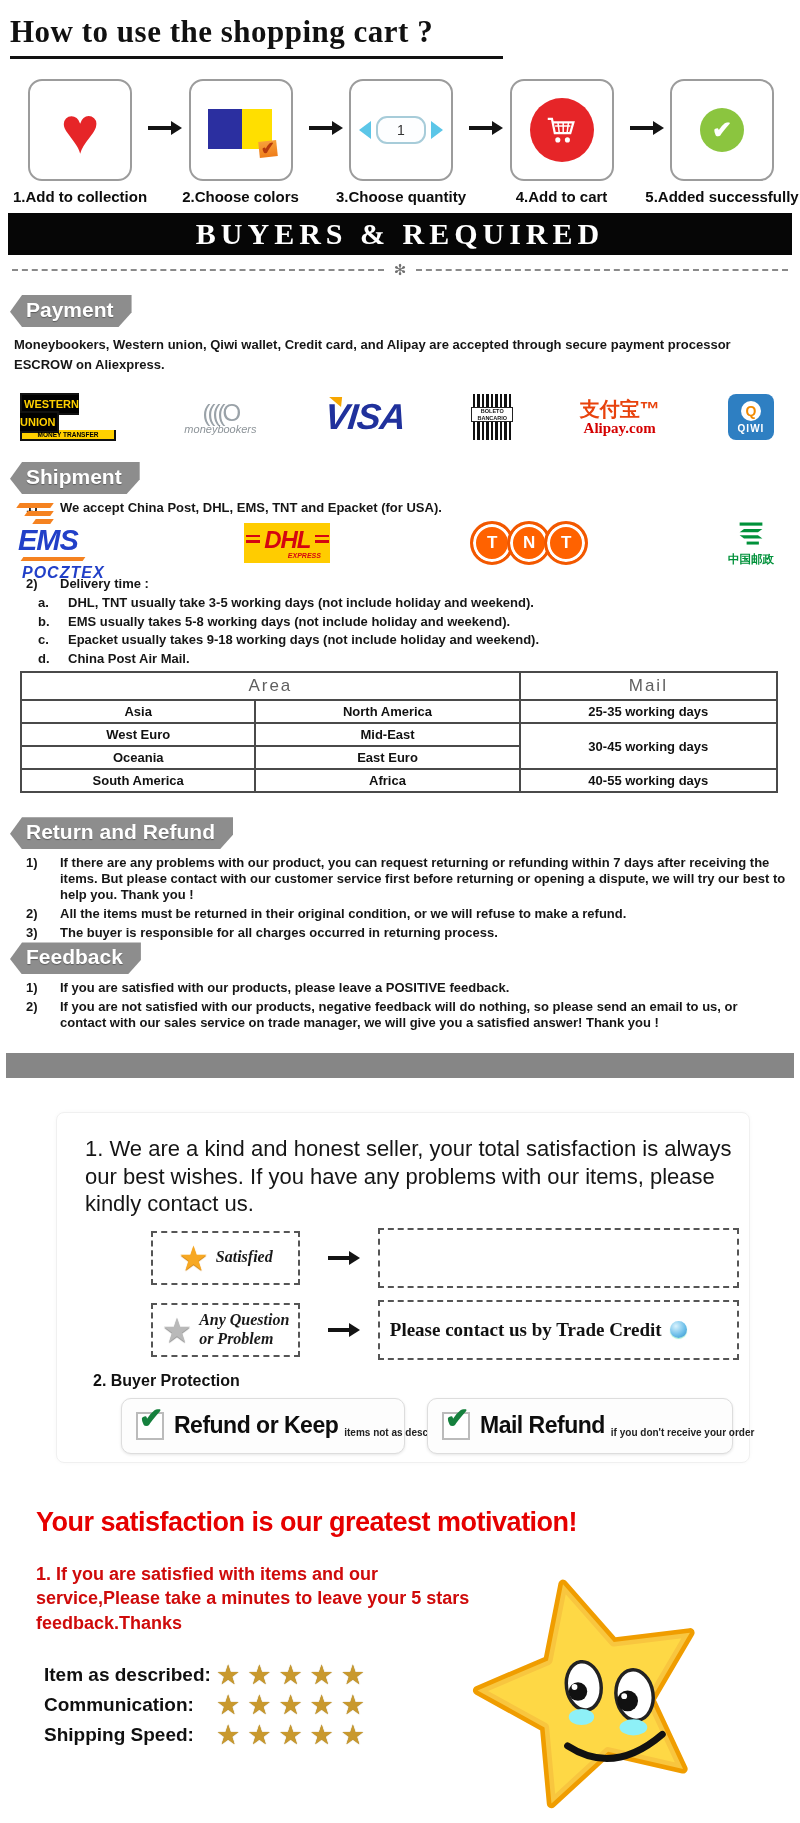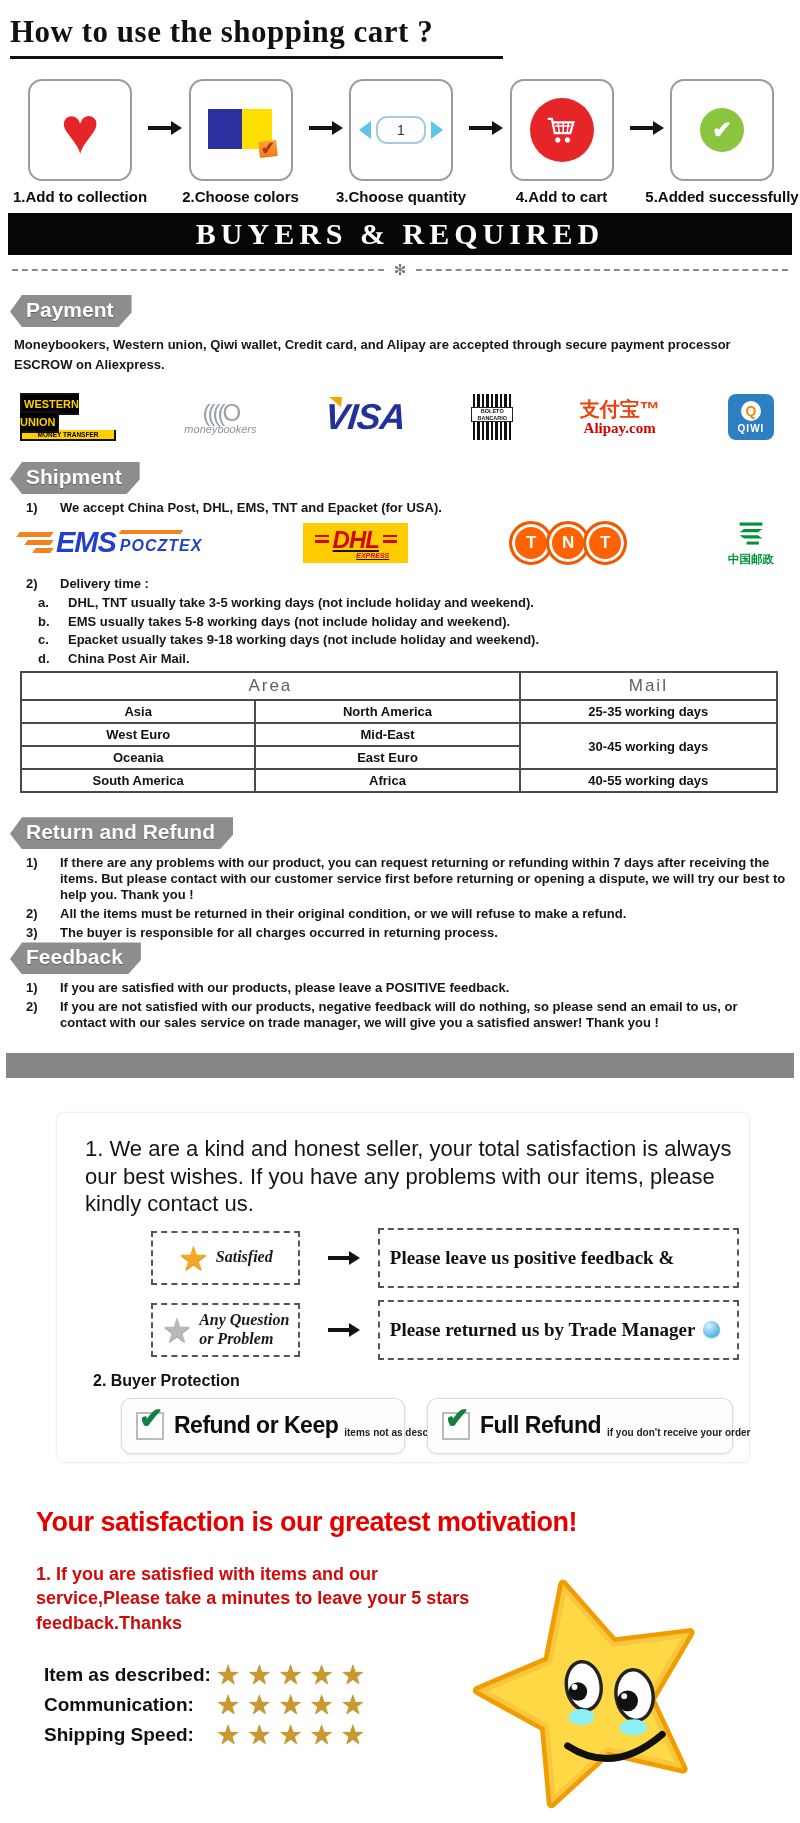--- a/index.html
+++ b/index.html
@@ -83,29 +83,29 @@
   .alipay-cn{display:block;color:#e8420c;font-size:20px;font-weight:800;line-height:1.1;}
   .alipay-en{display:block;color:#d40000;font-family:"Liberation Serif",serif;font-weight:700;font-size:15px;}
   .qiwi{width:46px;height:46px;background:#2e7fc2;border-radius:8px;display:flex;flex-direction:column;
     align-items:center;justify-content:center;}
   .qiwi-circle{width:20px;height:20px;border-radius:50%;background:#fff;color:#f28a00;font-weight:800;font-size:14px;
     display:flex;align-items:center;justify-content:center;}
   .qiwi-label{color:#fff;font-size:10px;font-weight:800;letter-spacing:1px;margin-top:2px;}
 
   
   .ship-logos{display:flex;align-items:center;justify-content:space-between;margin:4px 26px 0 18px;height:46px;}
-  .ems{display:flex;align-items:center;}
+  .ems{display:flex;align-items:flex-start;flex-direction:column;}
   .ems-chev{display:flex;flex-direction:column;align-items:flex-end;gap:3px;margin-right:4px;}
   .ems-bar{height:5px;background:#f58220;transform:skewX(-35deg);}
   .ems-b1{width:34px;} .ems-b2{width:26px;} .ems-b3{width:18px;}
   .ems-main{color:#2240c8;font-style:italic;font-weight:900;font-size:29px;letter-spacing:-1px;}
   .ems-right{display:flex;flex-direction:column;margin-left:4px;}
   .ems-rbar{width:62px;height:4px;background:#f58220;margin-bottom:3px;transform:skewX(-35deg);}
   .ems-sub{color:#2240c8;font-style:italic;font-weight:800;font-size:16px;letter-spacing:1px;}
-  .dhl{width:105px;height:40px;background:#ffcc00;display:flex;flex-direction:column;align-items:center;justify-content:center;text-decoration:underline;}
+  .dhl{width:86px;height:40px;background:#ffcc00;display:flex;flex-direction:column;align-items:center;justify-content:center;}
   .dhl-row{display:flex;align-items:center;gap:4px;}
   .dhl-dash{width:14px;height:11px;background:repeating-linear-gradient(180deg,#d40511 0 2.5px,#ffcc00 2.5px 5.5px);}
   .dhl-main{color:#d40511;font-style:italic;font-weight:900;font-size:24px;letter-spacing:-1px;}
   .dhl-sub{color:#d40511;font-style:italic;font-weight:800;font-size:7px;margin-top:-2px;margin-left:34px;}
   .tnt{display:flex;}
   .tnt-c{width:38px;height:38px;border-radius:50%;background:#ff6200;border:3px solid #f25800;
     box-shadow:inset 0 0 0 3px #fff;color:#fff;display:flex;align-items:center;justify-content:center;
     font-weight:800;font-size:17px;}
   .tnt-c + .tnt-c{margin-left:-7px;}
   .cnpost{text-align:center;}
@@ -403,55 +403,54 @@
 <div class="sat-card">
   <div class="sat-intro">1. We are a kind and honest seller, your total satisfaction is always our best wishes. If you have any problems with our items, please kindly contact us.</div>
 
   <div class="sat-row">
     <span class="dash-left">
       <span class="face-star star-happy">★</span>
       <span class="script-text">Satisfied</span>
     </span>
     <span class="harrow sat-arrow"></span>
     <span class="dash-right">
-      <span>Please leave us positive feedback &amp;</span>
     </span>
   </div>
 
   <div class="sat-row sat-row2">
     <span class="dash-left">
       <span class="face-star star-sad">★</span>
       <span class="script-text">
         <span>Any Question</span><br>
         <span>or Problem</span>
       </span>
     </span>
     <span class="harrow sat-arrow"></span>
     <span class="dash-right">
       <span class="tm-line">
-        <span>Please returned us by Trade Manager</span>
+        <span>Please contact us by Trade Credit</span>
         <span class="tm-icon"></span>
       </span>
     </span>
   </div>
 
   <div class="bp-label">2. Buyer Protection</div>
   <div class="prot-row">
     <span class="prot-box prot-1">
       <span class="cbox">
           <span class="chk">✔</span>
         </span>
       <span class="prot-title">Refund or Keep</span>
       <span class="prot-sub">items not as described</span>
     </span>
     <span class="prot-box prot-2">
       <span class="cbox">
           <span class="chk">✔</span>
         </span>
-      <span class="prot-title">Full Refund</span>
+      <span class="prot-title">Mail Refund</span>
       <span class="prot-sub">if you don't receive your order</span>
     </span>
   </div>
 </div>
 
 <div class="motivation">
   <div class="motiv-heading">Your satisfaction is our greatest motivation!</div>
   <div class="motiv-p">1. If you are satisfied with items and our service,Please take a minutes to leave your 5 stars feedback.Thanks</div>
 
   <div class="ratings">

